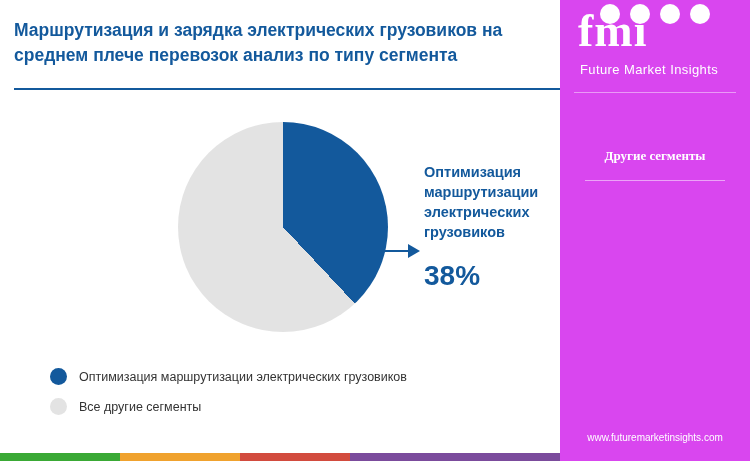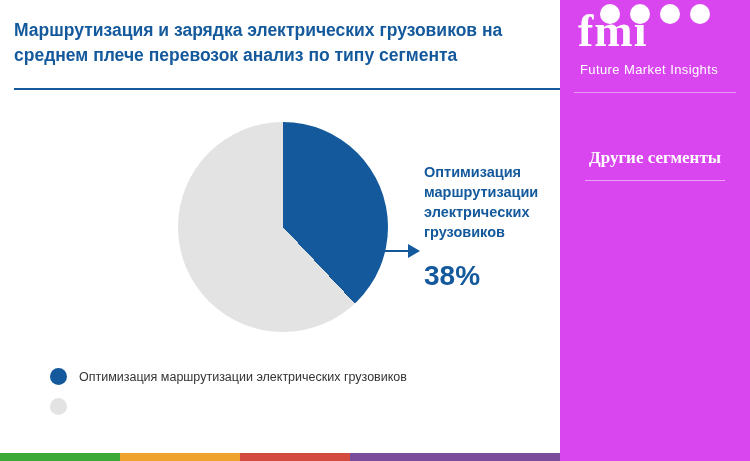--- a/index.html
+++ b/index.html
@@ -34,21 +34,21 @@
     position:absolute;left:20px;top:62px;
     font-size:13px;color:#ffffff;letter-spacing:.4px;
   }
   .panel-divider{
     position:absolute;left:14px;top:92px;width:162px;height:1px;
     background:rgba(255,255,255,.45);
   }
   .panel-title{
     position:absolute;left:0;top:148px;width:190px;text-align:center;
     font-family:"Liberation Serif", serif;
-    font-size:17px;font-weight:bold;color:#ffffff;
+    font-size:13px;font-weight:bold;color:#ffffff;
   }
   .panel-title-rule{
     position:absolute;left:25px;top:180px;width:140px;height:1px;
     background:rgba(255,255,255,.5);
   }
   .panel-list{
     position:absolute;left:28px;top:194px;width:150px;
     margin:0;padding:0;list-style:none;
   }
   .panel-list li{
@@ -134,20 +134,21 @@
     <div class="callout-pct">38%</div>
   </div>
 
   <div class="legend">
     <div class="legend-row">
       <span class="legend-swatch" id="sw0" style="background: rgb(19, 89, 156);"></span>
       <span class="legend-label">Оптимизация маршрутизации электрических грузовиков</span>
     </div>
     <div class="legend-row">
       <span class="legend-swatch" id="sw1" style="background: rgb(227, 227, 227);"></span>
+      <span class="legend-label">Все другие сегменты</span>
     </div>
   </div>
 
   <div class="bottom-bar">
     <div id="bb0" style="flex: 0 0 120px; background: rgb(58, 169, 53);"></div>
     <div id="bb1" style="flex: 0 0 120px; background: rgb(240, 162, 46);"></div>
     <div id="bb2" style="flex: 0 0 110px; background: rgb(210, 75, 62);"></div>
     <div id="bb3" style="flex: 1 1 auto; background: rgb(123, 75, 156);"></div>
   </div>
 
@@ -160,15 +161,16 @@
         <span style="left:108px"></span>
       </div>
       <div class="logo-fmi">fmi</div>
       <div class="logo-tag">Future Market Insights</div>
     </div>
     <div class="panel-divider"></div>
     <div class="panel-title">Другие сегменты</div>
     <div class="panel-title-rule"></div>
     <ul class="panel-list">
     </ul>
+    <div class="panel-url">www.futuremarketinsights.com</div>
   </div>
 
 </div>
 
 </body></html>

